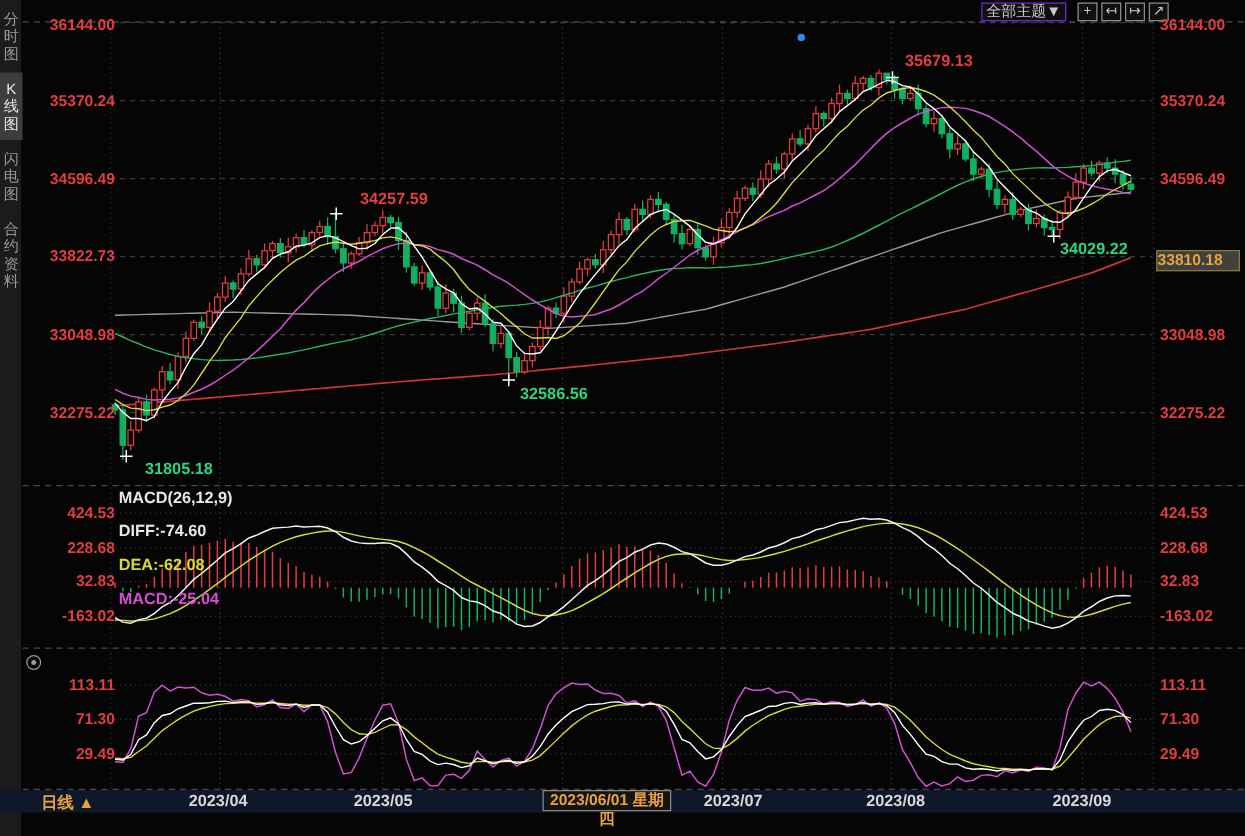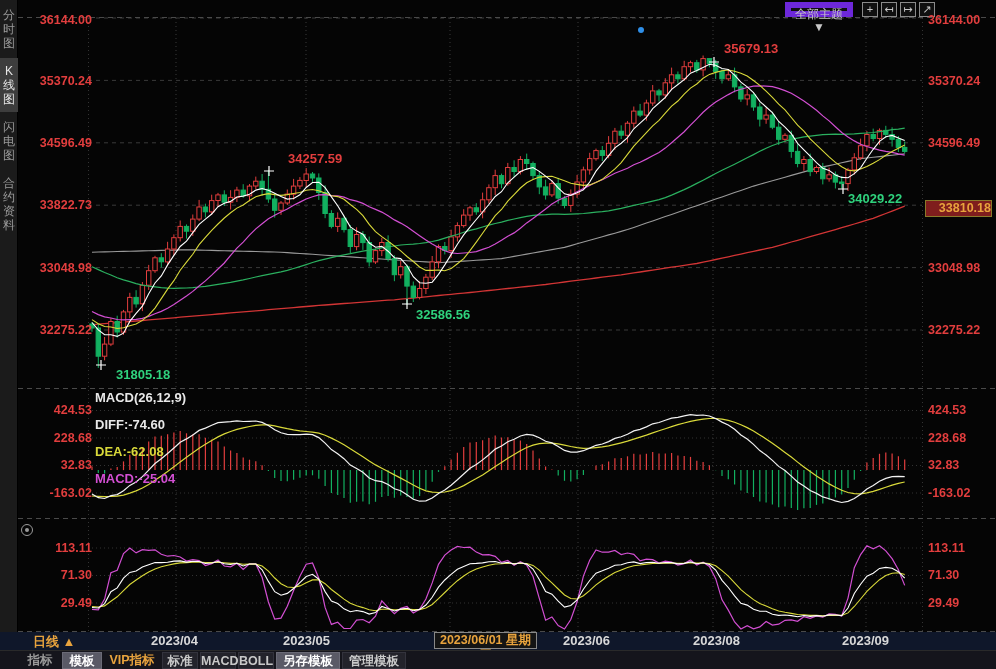--- a/index.html
+++ b/index.html
@@ -27,41 +27,41 @@
     position:absolute; left:90px; top:1px; height:16px;
     display:flex; align-items:center; gap:10px; white-space:nowrap;
     font-size:13px; font-weight:700;
   }
   .title-text { color:#d6d6ba; }
   .ma-settings { color:#dcdcdc; font-weight:700; }
   .ma-white { color:#e8e8e8; } .ma-yellow { color:#d9d93a; }
   .ma-magenta { color:#d24fd2; } .ma-green { color:#2fd27d; }
   #theme-button {
     position:absolute; left:785px; top:2px; width:68px; height:15px;
-    border:6px solid #6d28d9; color:#c8c8c8; background:#101010;
+    border:1px solid #6d28d9; color:#c8c8c8; background:#101010;
     font-size:12px; line-height:13px; text-align:center; cursor:pointer;
   }
   .tool-btn {
     position:absolute; top:2px; width:16px; height:15px;
     border:1px solid #8a8a8a; background:#101010; color:#c8c8c8;
     font-size:11px; line-height:13px; text-align:center; cursor:pointer;
   }
 
   
   .axis-label {
     position:absolute; width:62px; color:#e23e3e;
     font-size:12.5px; font-weight:700; letter-spacing:0px;
   }
   .axis-left  { left:30px; text-align:right; }
   .axis-right { left:928px; text-align:left; }
 
   #current-price-badge {
     position:absolute; left:925px; top:200px; width:67px; height:17px;
-    border:1px solid #8a7a2a; background:#7f1d1d; color:#e8a33d;
-    font-size:12.5px; font-weight:700; line-height:15px; text-align:right;
+    border:1px solid #8a7a2a; background:#404040; color:#e8a33d;
+    font-size:12.5px; font-weight:700; line-height:15px; text-align:left;
   }
 
   .panel-header {
     position:absolute; left:95px; white-space:nowrap;
     font-size:13px; font-weight:700; display:flex; gap:12px;flex-direction:column;
   }
   .ph-white { color:#e8e8e8; }
 
   #panel-settings-icon {
     position:absolute; left:21px; top:524px; width:12px; height:12px;
@@ -597,29 +597,19 @@
   <div class="axis-label axis-left" style="top:568px;">71.30</div>
   <div class="axis-label axis-left" style="top:596px;">29.49</div>
   <div class="axis-label axis-right" style="top:541px;">113.11</div>
   <div class="axis-label axis-right" style="top:568px;">71.30</div>
   <div class="axis-label axis-right" style="top:596px;">29.49</div>
 
   <div id="date-row">
     <div id="period-label">日线 ▲</div>
     <div class="date-label" style="left:151px;">2023/04</div>
     <div class="date-label" style="left:283px;">2023/05</div>
-    <div class="date-label" style="left:563px;">2023/06</div>
+    <div class="date-label" style="left:563px;">2023/07</div>
     <div class="date-label" style="left:693px;">2023/08</div>
     <div class="date-label" style="left:842px;">2023/09</div>
     <div id="crosshair-date">2023/06/01 星期四</div>
   </div>
 
-  <div id="tab-bar">
-    <div class="tab plain" style="left:20px;  width:40px;">指标</div>
-    <div class="tab active" style="left:62px;  width:40px;">模板</div>
-    <div class="tab vip" style="left:104px; width:56px;">VIP指标</div>
-    <div class="tab" style="left:162px; width:36px;">标准</div>
-    <div class="tab" style="left:200px; width:36px;">MACD</div>
-    <div class="tab" style="left:238px; width:36px;">BOLL</div>
-    <div class="tab active" style="left:276px; width:64px;">另存模板</div>
-    <div class="tab" style="left:342px; width:64px;">管理模板</div>
-  </div>
 </div>
 
 </body></html>

